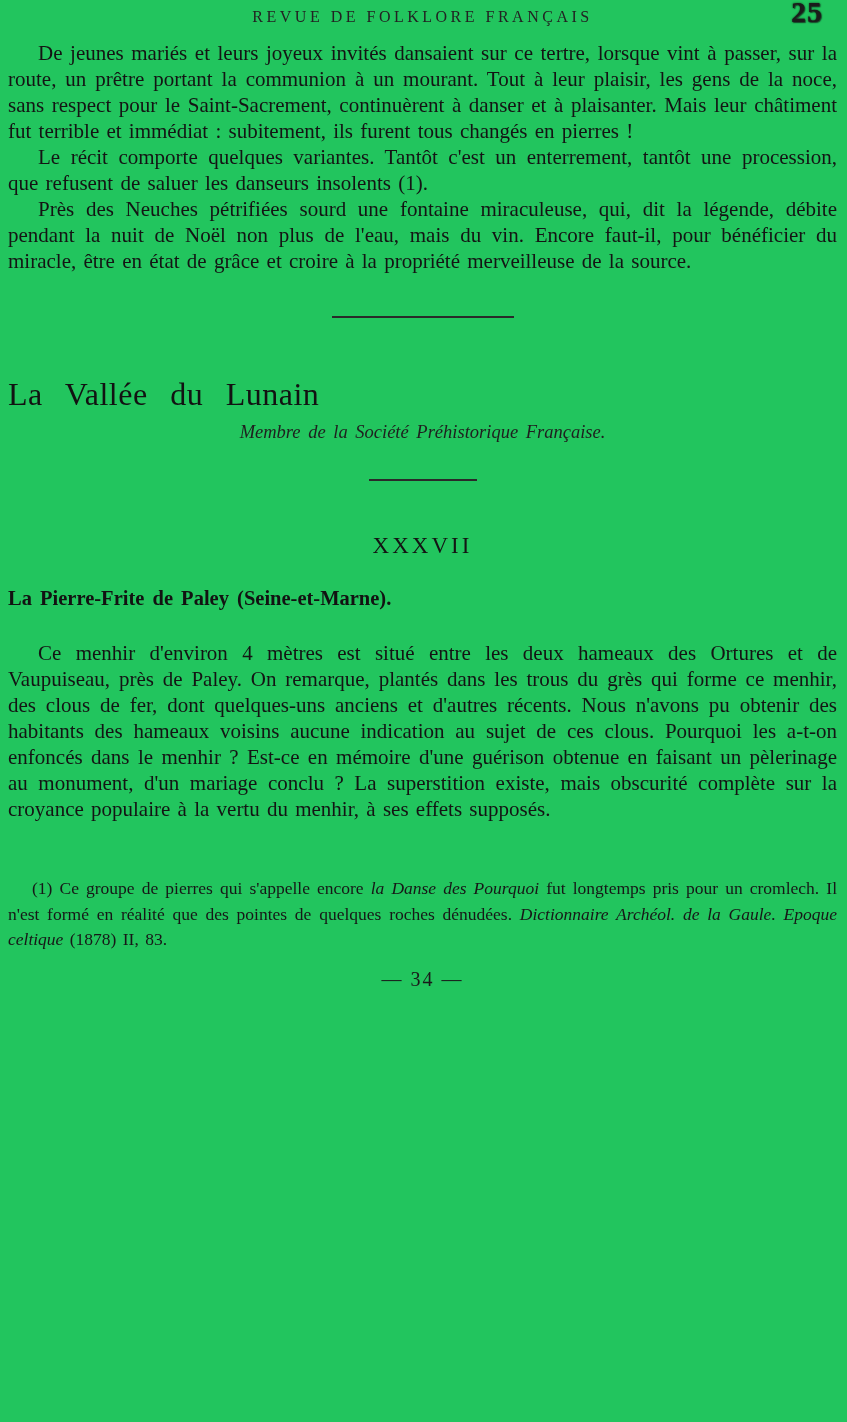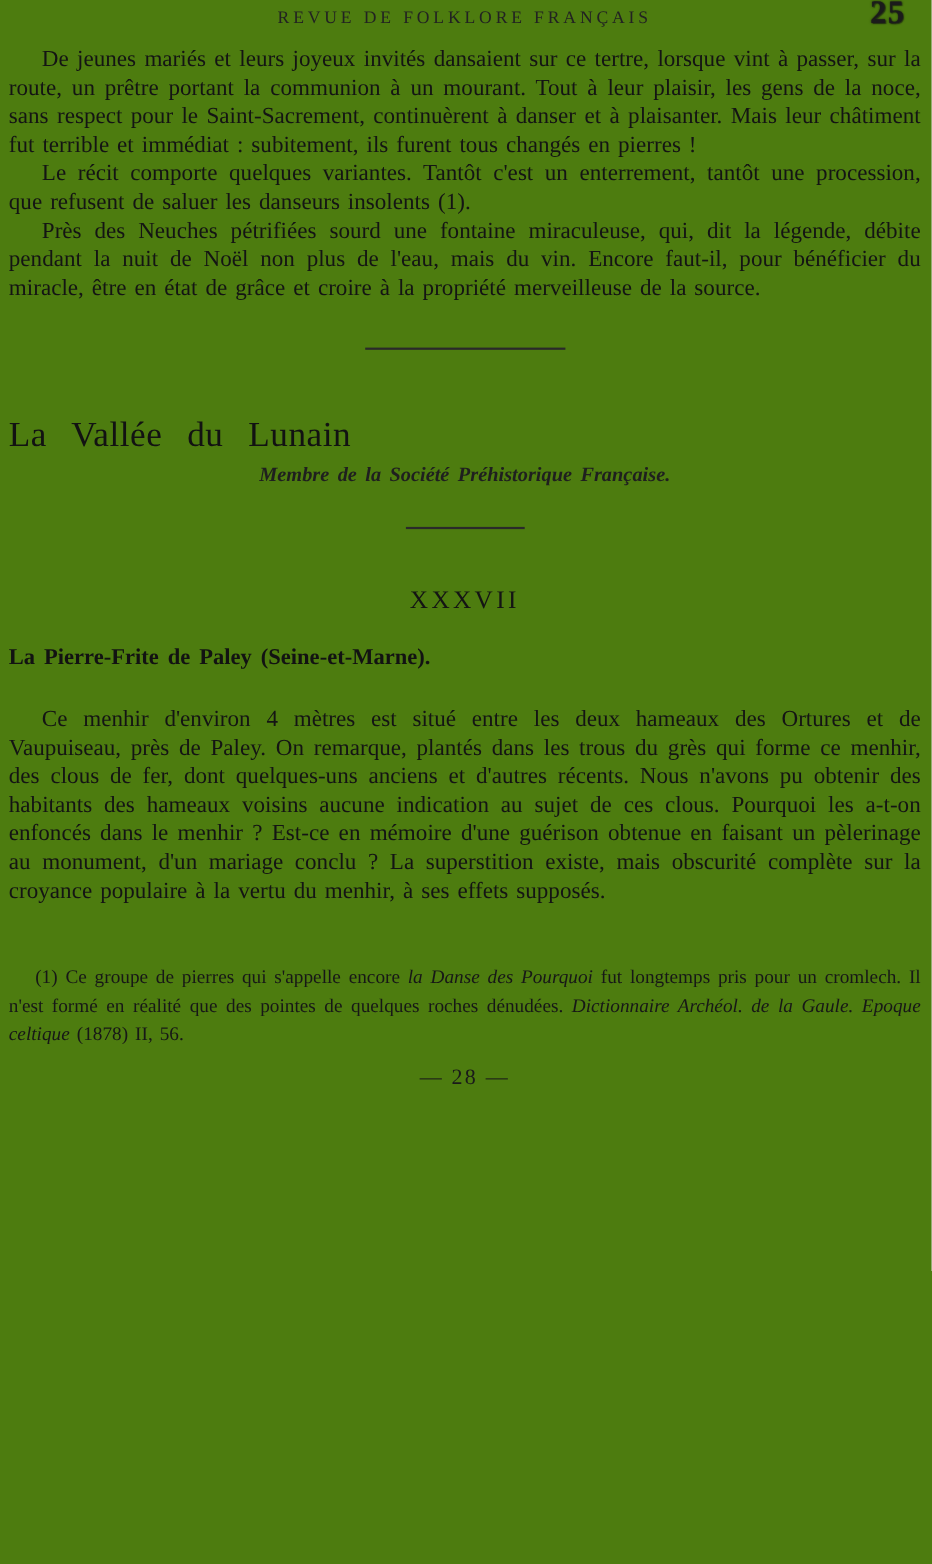--- a/index.html
+++ b/index.html
@@ -5,21 +5,21 @@
   html, body {
     margin: 0;
     padding: 0;
     background: #e8e8e6;
   }
   .page {
     position: relative;
     width: 847px;
     height: 1422px;
     margin: 0 auto;
-    background: #4d7c0f;
+    background: #22c55e;
     color: #161616;
     font-family: "Liberation Serif", "DejaVu Serif", serif;
     overflow: hidden;
     box-sizing: border-box;
     padding: 4px 10px 0 8px;
   }
   
   .running-header {
     position: relative;
     text-align: center;
@@ -80,21 +80,20 @@
     word-spacing: 5px;
     color: #1a1a1a;
   }
   .affiliation {
     margin-top: 9px;
     text-align: center;
     font-size: 18.5px;
     font-style: italic;
     word-spacing: 3px;
     color: #1f1f1f;
-    font-weight: bold;
   }
   .section-number {
     margin: 52px 0 0 0;
     text-align: center;
     font-size: 23px;
     font-weight: 400;
     letter-spacing: 3px;
     color: #141414;
   }
   .section-title {
@@ -156,17 +155,17 @@
   <hr class="rule small">
 
   <h2 class="section-number">XXXVII</h2>
 
   <h3 class="section-title">La Pierre-Frite de Paley (Seine-et-Marne).</h3>
 
   <div class="article-body">
     <p class="body-par">Ce menhir d'environ 4 mètres est situé entre les deux hameaux des Ortures et de Vaupuiseau, près de Paley. On remarque, plantés dans les trous du grès qui forme ce menhir, des clous de fer, dont quelques-uns anciens et d'autres récents. Nous n'avons pu obtenir des habitants des hameaux voisins aucune indication au sujet de ces clous. Pourquoi les a-t-on enfoncés dans le menhir ? Est-ce en mémoire d'une guérison obtenue en faisant un pèlerinage au monument, d'un mariage conclu ? La superstition existe, mais obscurité complète sur la croyance populaire à la vertu du menhir, à ses effets supposés.</p>
   </div>
 
-  <p class="footnote"><span>(1) Ce groupe de pierres qui s'appelle encore </span><span class="it">la Danse des Pourquoi</span><span> fut longtemps pris pour un cromlech. Il n'est formé en réalité que des pointes de quelques roches dénudées. </span><span class="it">Dictionnaire Archéol. de la Gaule. Epoque celtique</span><span> (1878) II, 56.</span></p>
+  <p class="footnote"><span>(1) Ce groupe de pierres qui s'appelle encore </span><span class="it">la Danse des Pourquoi</span><span> fut longtemps pris pour un cromlech. Il n'est formé en réalité que des pointes de quelques roches dénudées. </span><span class="it">Dictionnaire Archéol. de la Gaule. Epoque celtique</span><span> (1878) II, 83.</span></p>
 
-  <div class="footer-page">— 28 —</div>
+  <div class="footer-page">— 34 —</div>
 
 </div>
 
 </body></html>

